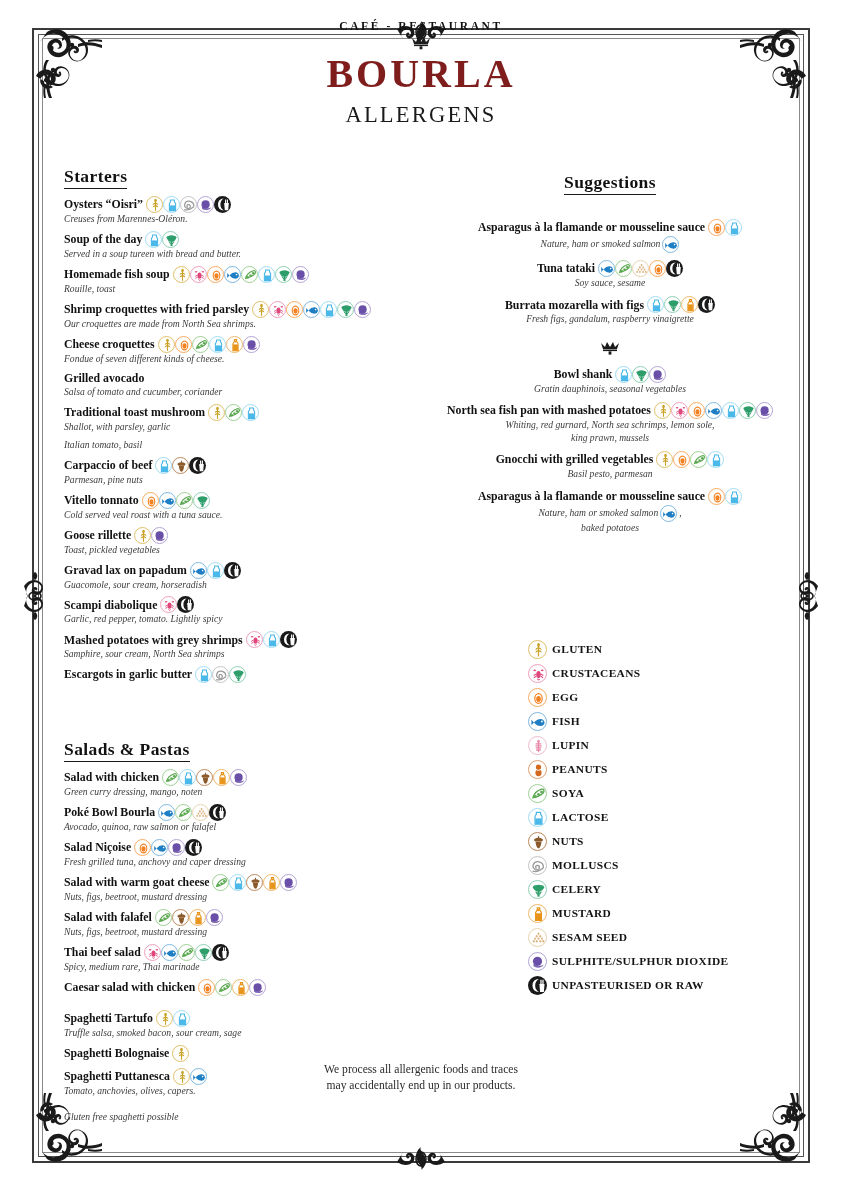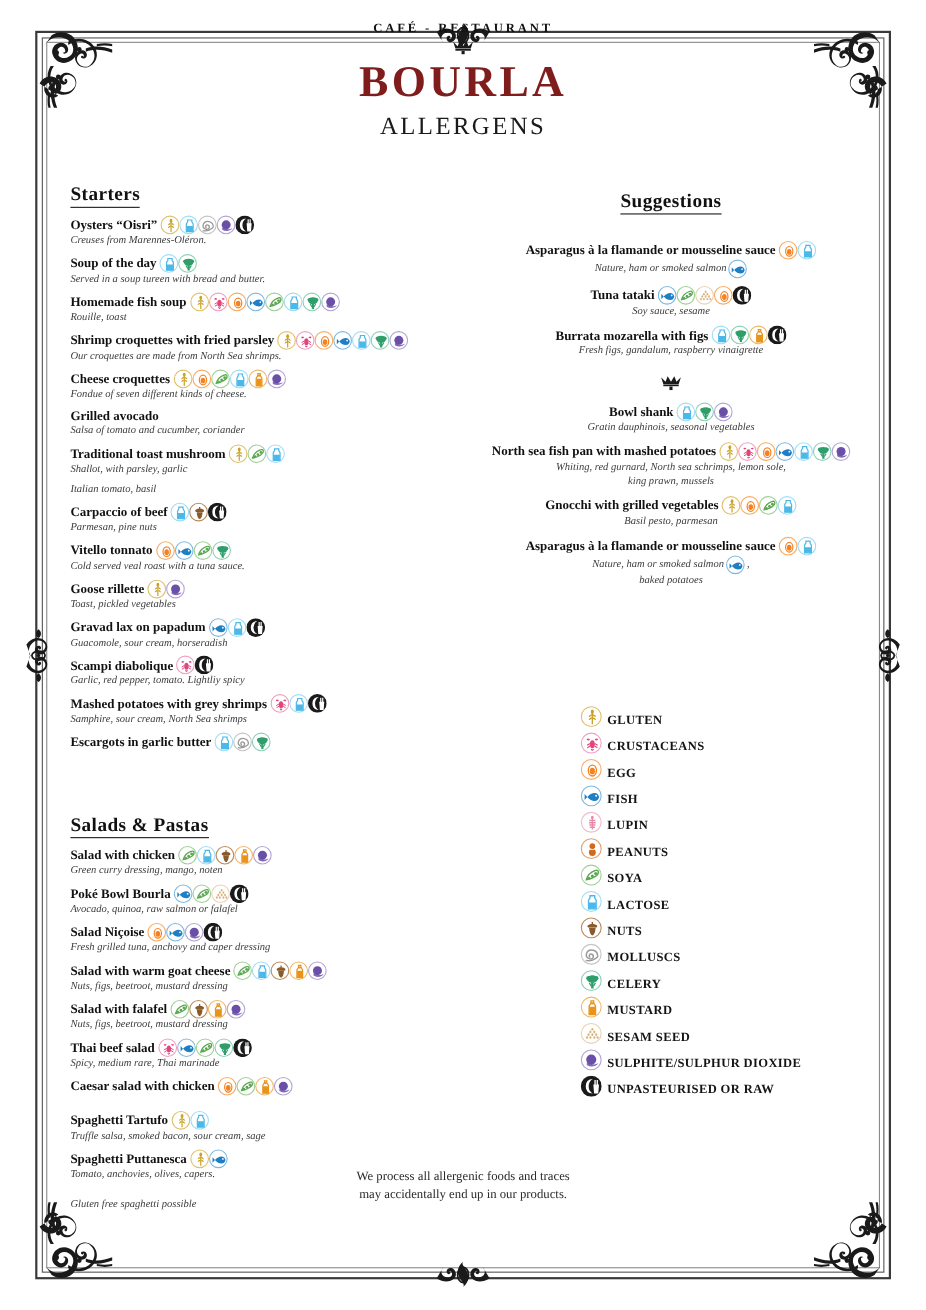--- a/index.html
+++ b/index.html
@@ -190,21 +190,21 @@
   .ai svg { display: block; width: 17px; height: 17px; }
 
   
   .legend {
     position: absolute;
     left: 528px; top: 637px;
     width: 280px;
   }
   .legend-row {
     display: flex;
-    align-items: flex-end;
+    align-items: center;
     gap: 5px;
     height: 24px;
   }
   .legend-label {
     font-size: 11.4px;
     font-weight: 700;
     color: #141414;
     letter-spacing: 0.35px;
     font-family: "Liberation Serif", serif;
   }
@@ -1177,20 +1177,38 @@
                 <path d="M6.6 3 h3.8 v1.6 l1.2 2 v7 h-6.2 v-7 l1.2-2z" fill="none" stroke="#4ab8e8" stroke-width="1.1"></path>
         <path d="M5.6 8.4 h5.8 v5.2 h-5.8z" fill="#4ab8e8"></path>
               </svg>
             </span>
           </span>
       </div>
       <div class="dish-desc">Truffle salsa, smoked bacon, sour cream, sage</div>
     </div>
       <div class="dish">
     <div class="dish-head">
+      <span class="dish-name">Spaghetti Bolognaise</span>
+      <span class="icon-row">
+            <span class="ai" title="GLUTEN" style="border:1.15px solid #e0c068;">
+    <svg viewBox="0 0 17 17">
+                <path d="M8.5 3.2 v10.6" stroke="#c9a227" stroke-width="1.1"></path>
+        <ellipse cx="8.5" cy="3.6" rx="1.3" ry="1.8" fill="#c9a227"></ellipse>
+        <path d="M8.5 5.6 q-2.6 .2 -2.9 2.2 q2.4 .3 2.9-2.2z" fill="#c9a227"></path>
+        <path d="M8.5 5.6 q2.6 .2 2.9 2.2 q-2.4 .3 -2.9-2.2z" fill="#c9a227"></path>
+        <path d="M8.5 8.1 q-2.6 .2 -2.9 2.2 q2.4 .3 2.9-2.2z" fill="#c9a227"></path>
+        <path d="M8.5 8.1 q2.6 .2 2.9 2.2 q-2.4 .3 -2.9-2.2z" fill="#c9a227"></path>
+              </svg>
+            </span>
+          </span>
+    </div>
+
+  </div>
+      <div class="dish">
+    <div class="dish-head">
       <span class="dish-name">Spaghetti Puttanesca</span>
       <span class="icon-row">
             <span class="ai" title="GLUTEN" style="border:1.15px solid #e0c068;">
     <svg viewBox="0 0 17 17">
                 <path d="M8.5 3.2 v10.6" stroke="#c9a227" stroke-width="1.1"></path>
         <ellipse cx="8.5" cy="3.6" rx="1.3" ry="1.8" fill="#c9a227"></ellipse>
         <path d="M8.5 5.6 q-2.6 .2 -2.9 2.2 q2.4 .3 2.9-2.2z" fill="#c9a227"></path>
         <path d="M8.5 5.6 q2.6 .2 2.9 2.2 q-2.4 .3 -2.9-2.2z" fill="#c9a227"></path>
         <path d="M8.5 8.1 q-2.6 .2 -2.9 2.2 q2.4 .3 2.9-2.2z" fill="#c9a227"></path>
         <path d="M8.5 8.1 q2.6 .2 2.9 2.2 q-2.4 .3 -2.9-2.2z" fill="#c9a227"></path>

